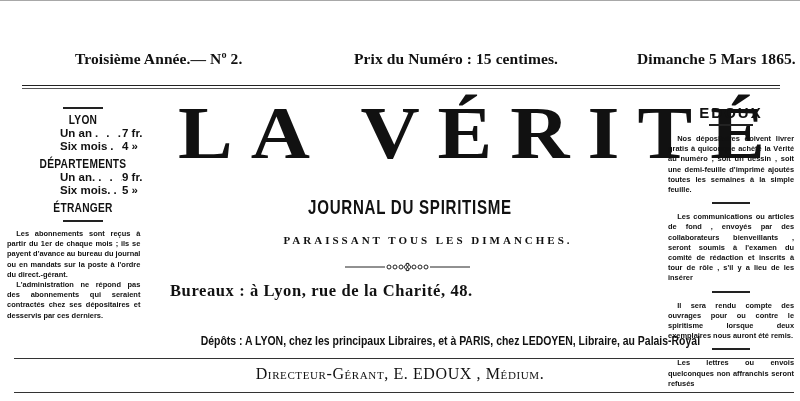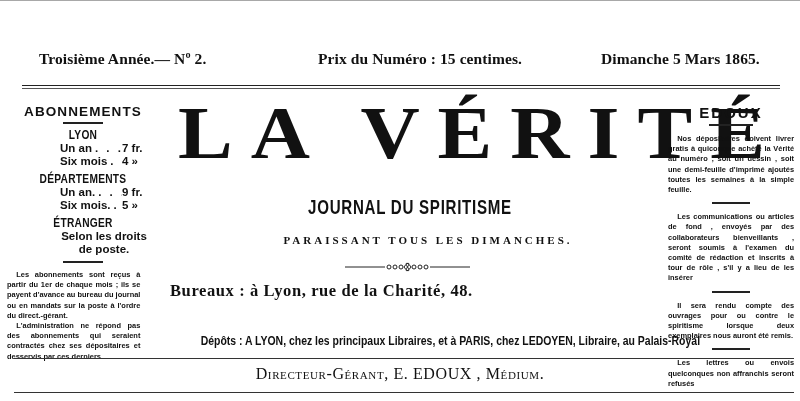--- a/index.html
+++ b/index.html
@@ -1,19 +1,19 @@
 <!DOCTYPE html>
 <html><head>
 <meta charset="utf-8">
 <style>
   html,body{margin:0;padding:0;background:#fff;}
   body{width:800px;height:401px;position:relative;overflow:hidden;color:#111;
        font-family:"Liberation Serif","DejaVu Serif",serif;}
   .topline{position:absolute;left:0;top:0;width:800px;height:1px;background:#a8a8a8;}
-  .hdr{position:absolute;top:50px;font-weight:bold;font-size:15.5px;letter-spacing:0.1px;white-space:nowrap;}
+  .hdr{position:absolute;top:50px;font-weight:bold;font-size:15.5px;letter-spacing:0.1px;white-space:nowrap;margin-left:36px;}
   .rule2{position:absolute;height:4px;border-top:1.5px solid #222;border-bottom:1px solid #555;box-sizing:border-box;}
   .rule1{position:absolute;height:0;border-top:1.5px solid #333;}
   .col-left{position:absolute;left:16px;top:104px;width:134px;text-align:center;
             font-family:"Liberation Sans Narrow","Liberation Sans",sans-serif;}
   .col-right{position:absolute;left:668px;top:104px;width:126px;text-align:center;}
   .h-abon{font-family:"Liberation Sans",sans-serif;font-weight:bold;font-size:13.5px;letter-spacing:1.1px;}
   .h-avis{font-family:"Liberation Sans",sans-serif;font-weight:bold;font-size:15px;letter-spacing:2px;}
   .shortrule{width:40px;height:0;border-top:2px solid #222;margin:3px auto 4px;}
   .sub{font-family:"Liberation Sans",sans-serif;font-weight:bold;font-size:12px;transform:scaleX(0.85);letter-spacing:0.3px;}
   .pr{display:flex;justify-content:space-between;font-family:"Liberation Sans",sans-serif;font-weight:bold;
@@ -45,21 +45,20 @@
 <body>
 
 <div class="topline"></div>
 
 <div class="hdr" style="left:39px;">Troisième Année.— Nº 2.</div>
 <div class="hdr" style="left:318px;">Prix du Numéro : 15 centimes.</div>
 <div class="hdr" style="left:601px;">Dimanche 5 Mars 1865.</div>
 <div class="rule2" style="left:22px;top:85px;width:758px;"></div>
 
 <div class="col-left">
-  <div class="h-abon">ABONNEMENTS</div>
   <div class="shortrule"></div>
   <div class="sub">LYON</div>
   <div class="pr">
     <span>Un an</span>
     <span class="dots">. . . . . .</span>
     <span class="v">7 fr.</span>
   </div>
   <div class="pr">
     <span>Six mois</span>
     <span class="dots">. . . . .</span>
@@ -70,23 +69,20 @@
     <span>Un an.</span>
     <span class="dots">. . . . . .</span>
     <span class="v">9 fr.</span>
   </div>
   <div class="pr">
     <span>Six mois.</span>
     <span class="dots">. . . . .</span>
     <span class="v">5 »</span>
   </div>
   <div class="sub" style="margin-top:4px;">ÉTRANGER</div>
-  <div class="pr" style="justify-content:center;">
-    <span>Selon les droits de poste.</span>
-  </div>
   <div class="shortrule" style="margin-top:5px;margin-bottom:7px;"></div>
   <div class="small" style="margin-left:-9px;">
     <p>Les abonnements sont reçus à partir du 1er de chaque mois ; ils se payent d'avance au bureau du journal ou en mandats sur la poste à l'ordre du direct.-gérant.</p>
     <p>L'administration ne répond pas des abonnements qui seraient contractés chez ses dépositaires et desservis par ces derniers.</p>
   </div>
 </div>
 
 <div class="title">LA VÉRITÉ</div>
 <div class="subtitle">JOURNAL DU SPIRITISME</div>
 <div class="paraissant">PARAISSANT TOUS LES DIMANCHES.</div>

